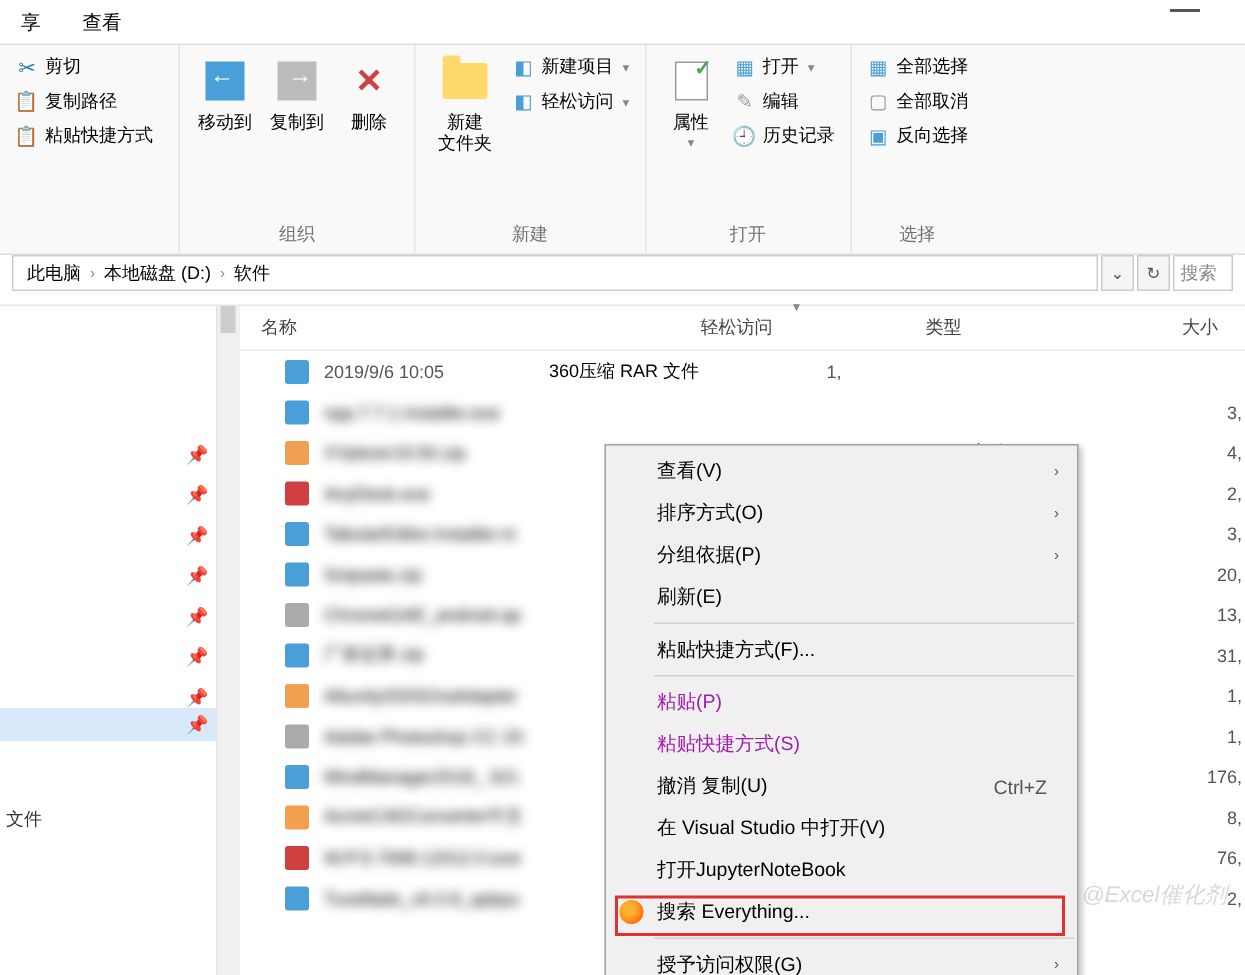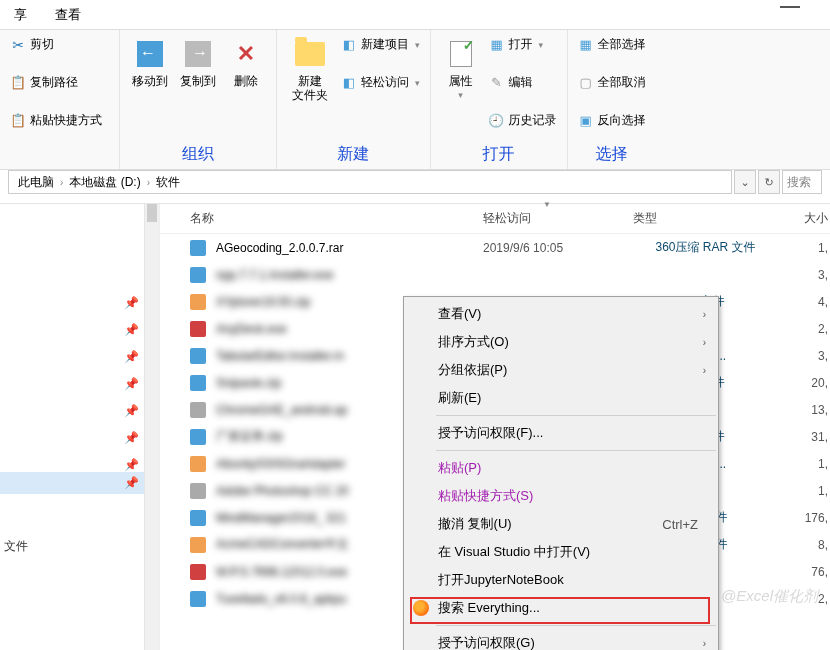--- a/index.html
+++ b/index.html
@@ -6,26 +6,26 @@
 body { width: 830px; height: 650px; overflow: hidden; background: #fff; font-size: 12px; color: #000; position: relative; }
 
 
 .tabs { display: flex; align-items: center; height: 30px; border-bottom: 1px solid #ddd; }
 .tab { padding: 0 14px; height: 30px; line-height: 30px; font-size: 13px; }
 
 
 .ribbon { display: flex; height: 140px; border-bottom: 1px solid #ddd; background: #f9f9f9; }
 .rgroup { display: flex; flex-direction: column; border-right: 1px solid #e5e5e5; padding: 4px 6px 0 6px; }
 .rgroup-body { flex: 1; display: flex; align-items: flex-start; }
-.rgroup-label { text-align: center; font-size: 16px; color: #1d4ed8; padding: 2px 0 4px 0; }
+.rgroup-label { text-align: center; font-size: 12px; color: #737373; padding: 2px 0 4px 0; }
 .big-btn { display: flex; flex-direction: column; align-items: center; justify-content: flex-start; width: 48px; padding: 4px 2px; text-align: center; font-size: 12px; line-height: 14px; }
 .big-btn .ic { width: 32px; height: 32px; margin-bottom: 4px; display: flex; align-items: center; justify-content: center; }
 .small-row { display: flex; align-items: center; gap: 4px; padding: 2px 4px; font-size: 12px; white-space: nowrap; }
 .small-row .sic { width: 16px; height: 16px; display: flex; align-items: center; justify-content: center; }
-.stack { display: flex; flex-direction: column; gap: 17px; }
+.stack { display: flex; flex-direction: column; gap: 2px; }
 
 
 .ic-cut::before { content: "✂"; color: #2a7ab9; font-size: 14px; }
 .ic-copy::before { content: "📋"; font-size: 13px; }
 .ic-paste::before { content: "📋"; font-size: 13px; }
 .ic-move { width: 26px; height: 26px; background: #4a9fd8; position: relative; }
 .ic-move::after { content: "←"; color: #fff; position: absolute; left: 3px; top: 3px; font-size: 16px; font-weight: bold; }
 .ic-copyto { width: 26px; height: 26px; background: #bbb; position: relative; }
 .ic-copyto::after { content: "→"; color: #fff; position: absolute; right: 3px; top: 3px; font-size: 16px; font-weight: bold; }
 .ic-del::before { content: "✕"; color: #d04040; font-size: 22px; font-weight: bold; }
@@ -55,36 +55,36 @@
 
 .content { display: flex; height: 446px; }
 .nav { width: 160px; border-right: 1px solid #eee; position: relative; background: #fff; }
 .pin { position: absolute; right: 20px; color: #888; font-size: 12px; }
 .nav-scroll { position: absolute; right: 0; top: 0; bottom: 0; width: 15px; background: #f0f0f0; border-left: 1px solid #e5e5e5; }
 .nav-scroll-thumb { position: absolute; top: 0; left: 2px; right: 2px; height: 18px; background: #cdcdcd; }
 .nav-item { position: absolute; left: 4px; font-size: 12px; color: #333; }
 .nav-sel { position: absolute; left: 0; right: 15px; height: 22px; background: #d8eaf9; }
 
 .files { flex: 1; position: relative; }
-.fheader { display: flex; height: 30px; align-items: center; border-bottom: 1px solid #eee; font-size: 12px; color: #444; padding-left: 30px; }
+.fheader { display: flex; height: 30px; align-items: center; border-bottom: 1px solid #eee; font-size: 12px; color: #444; padding-left: 14px; }
 .col-name { width: 293px; }
 .col-date { width: 150px; position: relative; }
 .col-date::after { content: "▼"; position: absolute; top: -10px; left: 60px; font-size: 8px; color: #888; }
 .col-type { width: 145px; }
 .col-size { width: 50px; text-align: right; }
 
 .frow { display: flex; height: 27px; align-items: center; font-size: 12px; padding-left: 30px; }
 .fic { width: 16px; height: 16px; margin-right: 10px; background: #ccc; border-radius: 2px; flex-shrink: 0; }
 .fic.red { background: #d04040; }
 .fic.blue { background: #4a9fd8; }
 .fic.orange { background: #f0a050; }
 .fic.grey { background: #aaa; }
 .fname { width: 267px; overflow: hidden; white-space: nowrap; }
 .fdate { width: 150px; color: #555; }
-.ftype { width: 145px; color: #0c4a6e; overflow: hidden; white-space: nowrap; text-align: center; }
+.ftype { width: 145px; color: #000000; overflow: hidden; white-space: nowrap; }
 .fsize { width: 50px; text-align: right; color: #555; }
 .blur { filter: blur(3.5px); }
 
 
 .ctx { position: absolute; left: 403px; top: 296px; width: 316px; background: #f0f0f0; border: 1px solid #a0a0a0; box-shadow: 2px 2px 4px rgba(0,0,0,.25); font-size: 13px; z-index: 10; padding: 3px 0; }
 .ctx-item { display: flex; align-items: center; height: 28px; padding: 0 4px 0 34px; position: relative; }
 .ctx-item.dis { color: #a21caf; }
 .ctx-item .arrow { position: absolute; right: 12px; font-size: 10px; color: #555; }
 .ctx-item .shortcut { position: absolute; right: 20px; color: #555; }
 .ctx-sep { height: 1px; background: #d0d0d0; margin: 3px 2px 3px 32px; }
@@ -255,21 +255,20 @@
   <div class="files">
     <div class="fheader">
       <span class="col-name">名称</span>
       <span class="col-date">轻松访问</span>
       <span class="col-type">类型</span>
       <span class="col-size">大小</span>
     </div>
     <div id="file-rows">
         <div class="frow">
           <span class="fic blue"></span>
-          <span class="fname ">AGeocoding_2.0.0.7.rar</span>
           <span class="fdate">2019/9/6 10:05</span>
           <span class="ftype">360压缩 RAR 文件</span>
           <span class="fsize">1,</span>
         </div>
         <div class="frow">
           <span class="fic blue"></span>
           <span class="fname blur">npp.7.7.1.Installer.exe</span>
           <span class="fdate"></span>
           <span class="ftype"></span>
           <span class="fsize">3,</span>
@@ -373,21 +372,21 @@
     </div>
   <div class="ctx-item">
       <span>分组依据(P)</span>
       <span class="arrow">›</span>
     </div>
   <div class="ctx-item">
       <span>刷新(E)</span>
     </div>
   <div class="ctx-sep"></div>
   <div class="ctx-item">
-      <span>授予访问权限(F)...</span>
+      <span>粘贴快捷方式(F)...</span>
     </div>
   <div class="ctx-sep"></div>
   <div class="ctx-item dis">
       <span>粘贴(P)</span>
     </div>
   <div class="ctx-item dis">
       <span>粘贴快捷方式(S)</span>
     </div>
   <div class="ctx-item">
       <span>撤消 复制(U)</span>

